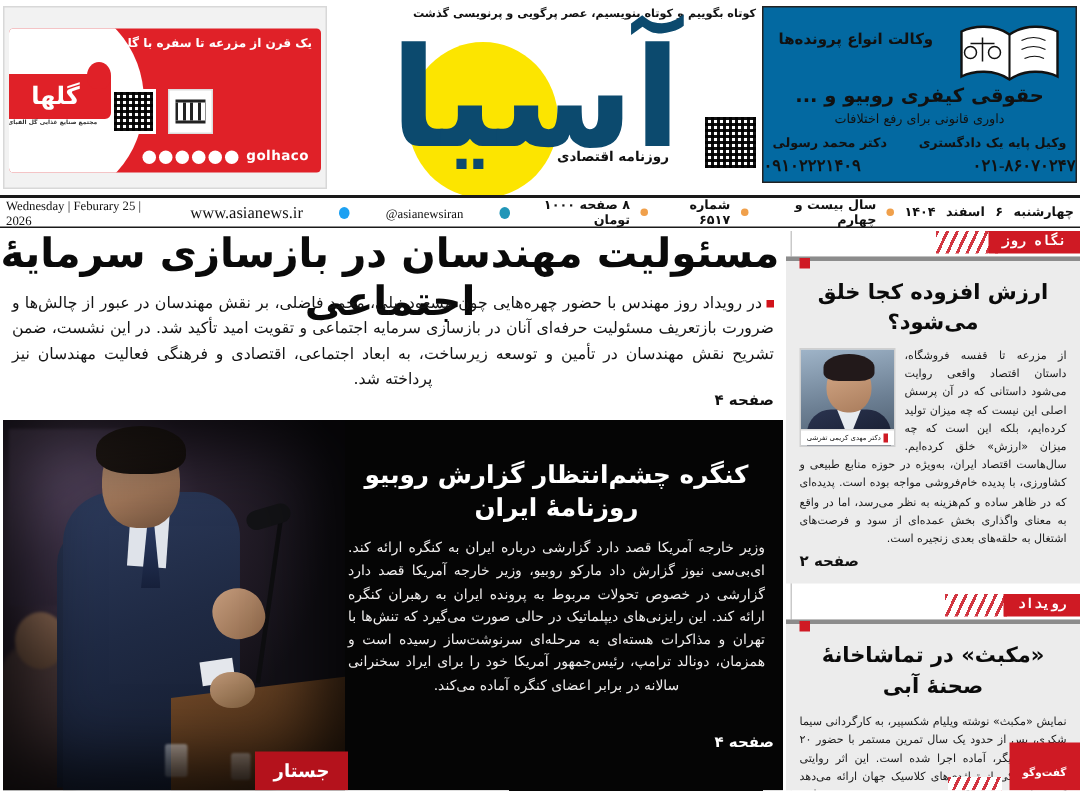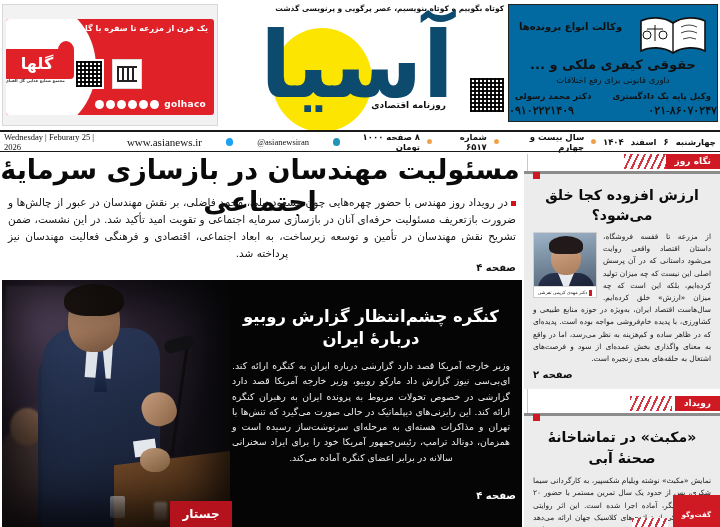--- a/index.html
+++ b/index.html
@@ -421,20 +421,21 @@
   .side-divider {
     position: absolute; right: 192px; top: 0;
     width: 1px; height: 373px;
     background: #c9c9c9;
   }
 
   .sec-head {
     position: relative;
     height: 15px;
     margin-bottom: 2px;
+    font-family: Liberation Mono, monospace;
   }
   .sec-head .tab {
     position: absolute; right: 0; top: 0;
     height: 15px; padding: 0 9px;
     background: #cf1a24;
     color: #ffffff; font-size: 9px; font-weight: bold;
     line-height: 15px;
   }
   .sec-head .hatch {
     position: absolute; top: 0; height: 15px; width: 42px;
@@ -584,21 +585,21 @@
           <circle cx="10" cy="22" r="4"></circle>
           <circle cx="26" cy="22" r="4"></circle>
         </g>
         <g stroke="#111" stroke-width=".8" fill="none">
           <path d="M44 14 q8 -4 16 0"></path>
           <path d="M44 20 q8 -4 16 0"></path>
           <path d="M46 26 q7 -3 13 0"></path>
         </g>
       </svg>
       <div class="ad-right-l1">وکالت انواع پرونده‌ها</div>
-      <div class="ad-right-l2">حقوقی کیفری ملکی و ...</div>
+      <div class="ad-right-l2">حقوقی کیفری روبیو و ...</div>
       <div class="ad-right-l3">داوری قانونی برای رفع اختلافات</div>
       <div class="ad-right-row">
         <span>وکیل پایه یک دادگستری</span>
         <span>دکتر محمد رسولی</span>
       </div>
       <div class="ad-right-phones">
         <span>۰۹۱۰۲۲۲۱۴۰۹</span>
         <span>۰۲۱-۸۶۰۷۰۲۴۷</span>
       </div>
     </div>
@@ -648,21 +649,21 @@
         <div class="ph-mic-head"></div>
         <div class="ph-hand"></div>
         <div class="ph-podium"></div>
         <div class="ph-cuff"></div>
         <div class="ph-hand2"></div>
         <div class="ph-glass"></div>
         <div class="ph-glass2"></div>
         <div class="ph-vig"></div>
       </div>
       <div class="hero-text">
-        <div class="hero-headline">کنگره چشم‌انتظار گزارش روبیو دربارهٔ ایران</div>
+        <div class="hero-headline">کنگره چشم‌انتظار گزارش روبیو روزنامهٔ ایران</div>
         <div class="hero-body">وزیر خارجه آمریکا قصد دارد گزارشی درباره ایران به کنگره ارائه کند. ای‌بی‌سی نیوز گزارش داد مارکو روبیو، وزیر خارجه آمریکا قصد دارد گزارشی در خصوص تحولات مربوط به پرونده ایران به رهبران کنگره ارائه کند. این رایزنی‌های دیپلماتیک در حالی صورت می‌گیرد که تنش‌ها با تهران و مذاکرات هسته‌ای به مرحله‌ای سرنوشت‌ساز رسیده است و همزمان، دونالد ترامپ، رئیس‌جمهور آمریکا خود را برای ایراد سخنرانی سالانه در برابر اعضای کنگره آماده می‌کند.</div>
       </div>
       <div class="hero-page">صفحه ۴</div>
       <div class="hero-badge">جستار</div>
     </div>
   </div>
 
   <div class="side-col">
     <div class="side-divider"></div>
 

